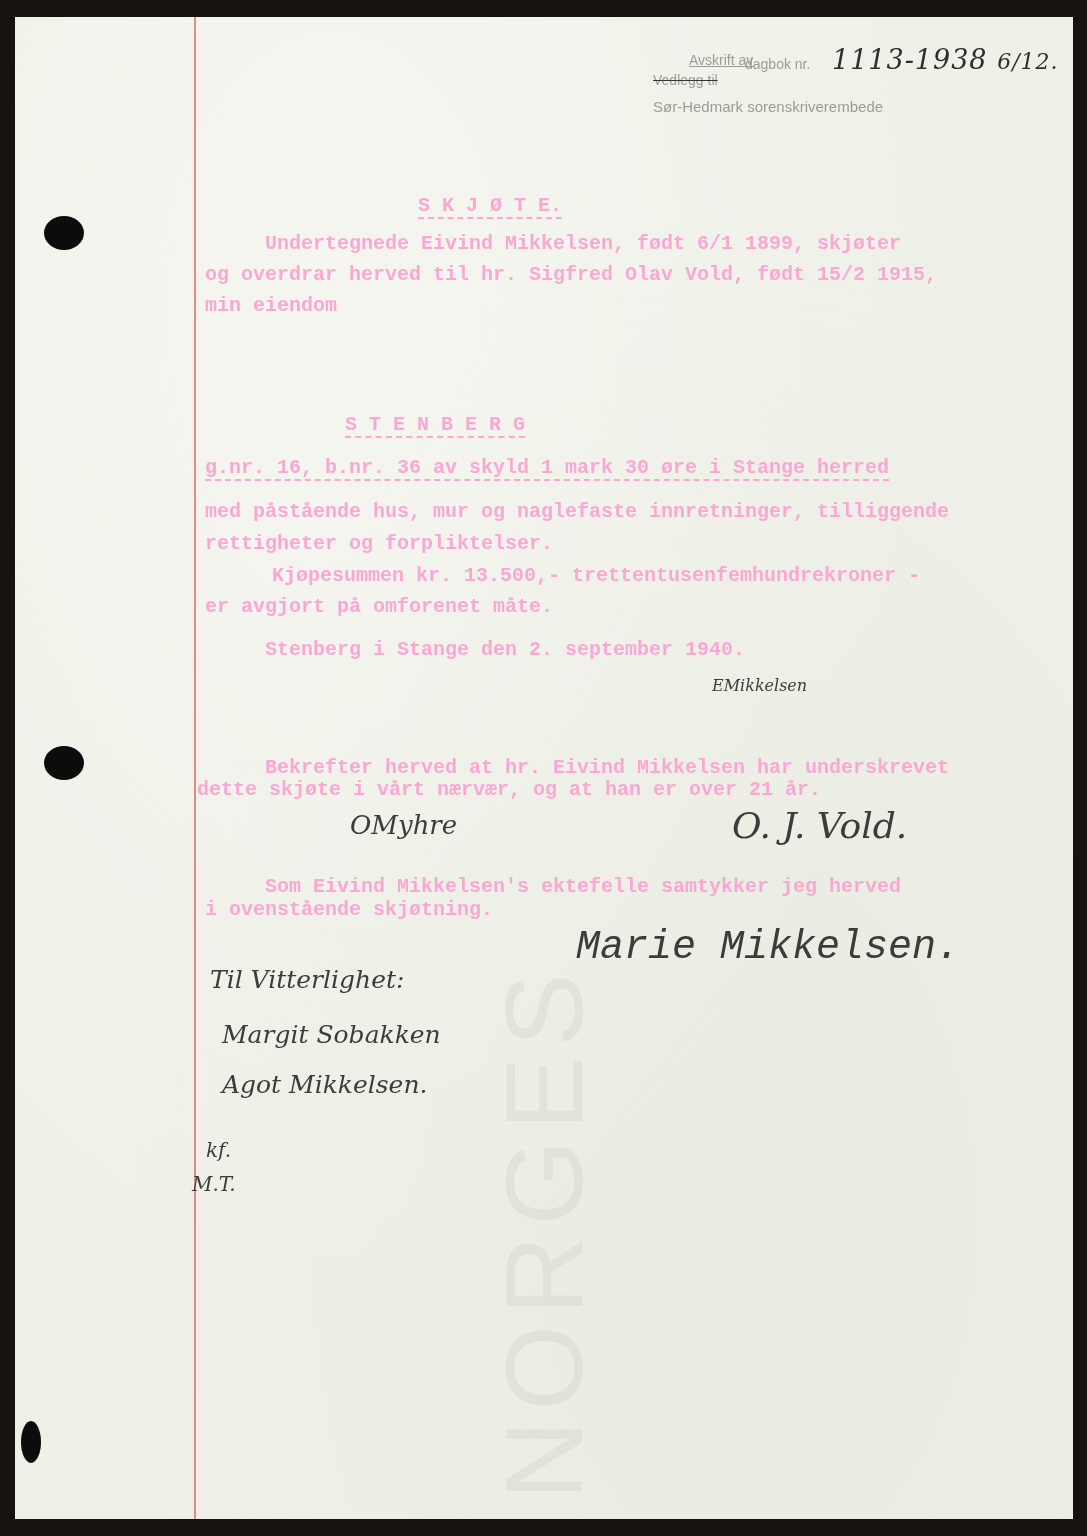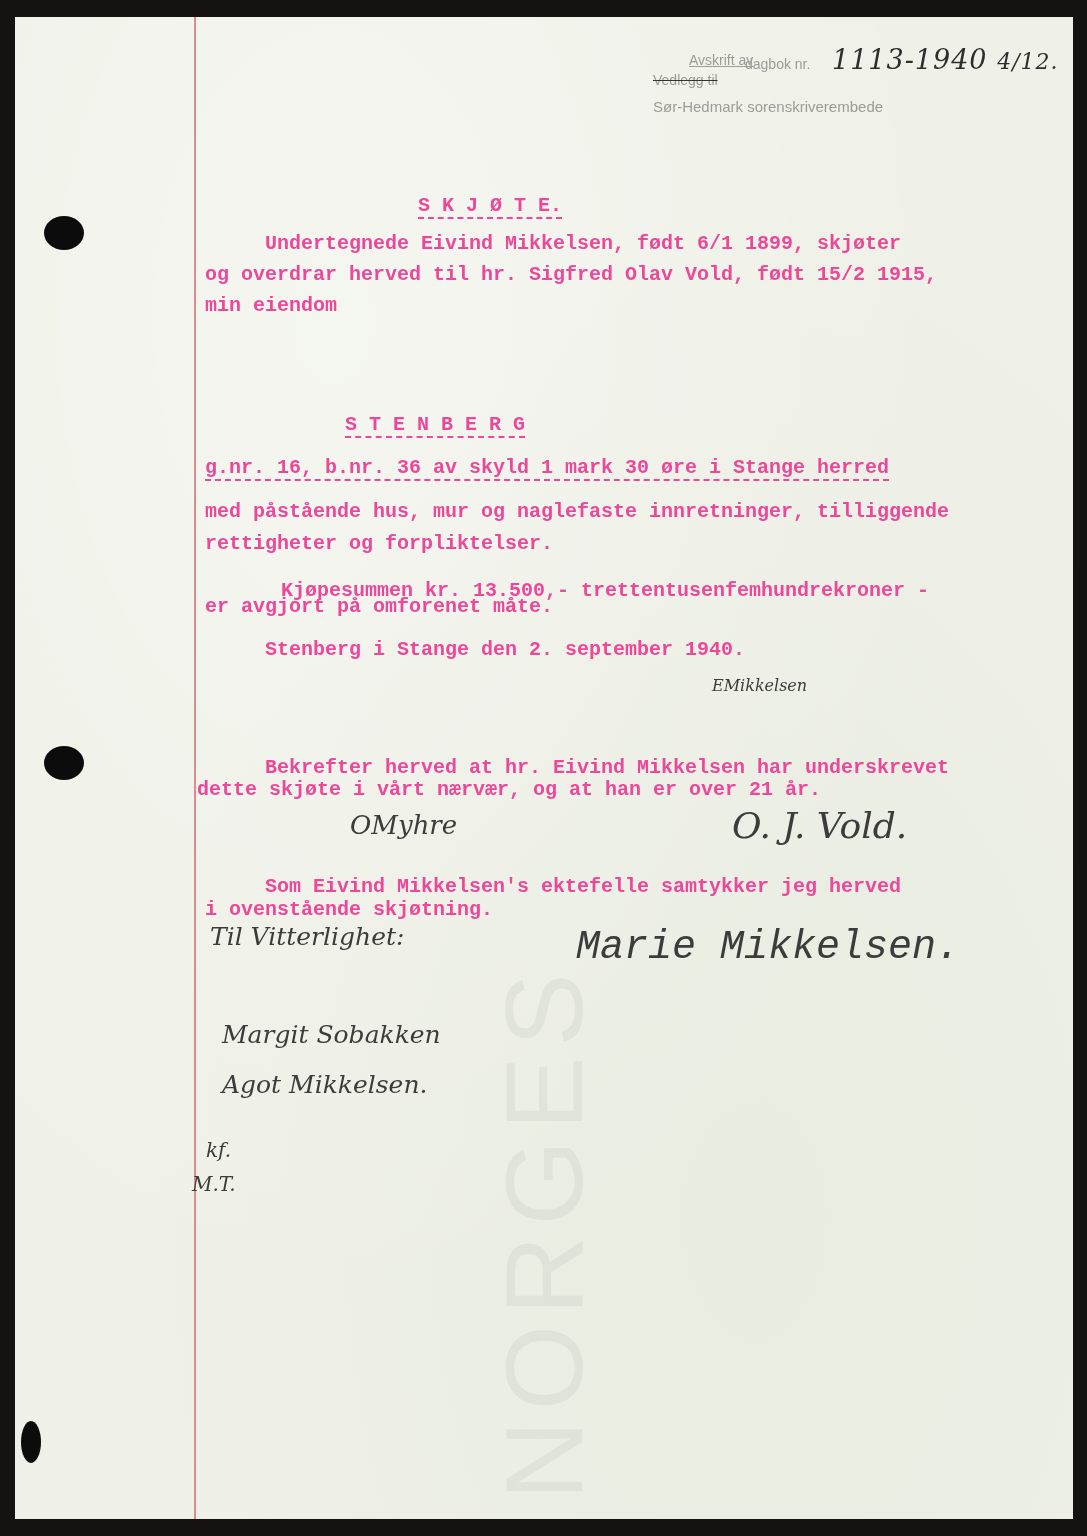--- a/index.html
+++ b/index.html
@@ -37,21 +37,21 @@
   .stamp-dagbok   { left: 745px; top: 56px; font-size: 14px; }
   .stamp-office   { left: 653px; top: 98px; font-size: 15px; }
 
   .hand {
     position: absolute; color: #3a3a3a;
     font-family: "DejaVu Serif", "Liberation Serif", serif; font-style: italic;
   }
   .hand-number { left: 832px; top: 44px; font-size: 27px; color: #2e2e2e; letter-spacing: 1px; }
 
   .typed {
-    position: absolute; color: #ec4899;
+    position: absolute; color: #f9a8d4;
     font-family: "Liberation Mono", "DejaVu Sans Mono", monospace;
     font-size: 20px; white-space: pre; font-weight: bold;
   }
   .u-dash { text-decoration: underline; text-decoration-style: dashed; text-underline-offset: 6px; }
 
   .sig { position: absolute; color: #3c3c3c; font-family: "DejaVu Serif", serif; font-style: italic; }
   .watermark {
     position: absolute; left: 480px; top: 200px; width: 120px; height: 1300px;
     color: rgba(170,175,165,0.18); font-family: "Liberation Sans", sans-serif;
     font-size: 110px; writing-mode: vertical-rl; transform: rotate(180deg);
@@ -65,47 +65,47 @@
 <div class="margin-line"></div>
 <div class="punch p1"></div>
 <div class="punch p2"></div>
 <div class="punch p3"></div>
 <div class="watermark">NORGES</div>
 
 <div class="stamp stamp-avskrift">Avskrift av</div>
 <div class="stamp stamp-vedlegg">Vedlegg til</div>
 <div class="stamp stamp-dagbok">dagbok nr.</div>
 <div class="hand hand-number">
-  <span>1113-1940</span>
-  <span style="font-size:22px;">4/12.</span>
+  <span>1113-1938</span>
+  <span style="font-size:22px;">6/12.</span>
 </div>
 <div class="stamp stamp-office">Sør-Hedmark sorenskriverembede</div>
 
 <div class="typed u-dash" style="left:418px; top:194px;">S K J Ø T E.</div>
 <div class="typed" style="left:205px; top:232px;">     Undertegnede Eivind Mikkelsen, født 6/1 1899, skjøter</div>
 <div class="typed" style="left:205px; top:263px;">og overdrar herved til hr. Sigfred Olav Vold, født 15/2 1915,</div>
 <div class="typed" style="left:205px; top:294px;">min eiendom</div>
 <div class="typed u-dash" style="left:345px; top:413px;">S T E N B E R G</div>
 <div class="typed u-dash" style="left:205px; top:456px;">g.nr. 16, b.nr. 36 av skyld 1 mark 30 øre i Stange herred</div>
 <div class="typed" style="left:205px; top:500px;">med påstående hus, mur og naglefaste innretninger, tilliggende</div>
 <div class="typed" style="left:205px; top:532px;">rettigheter og forpliktelser.</div>
-<div class="typed" style="left:221px; top:564px;margin-top:15px;">     Kjøpesummen kr. 13.500,- trettentusenfemhundrekroner -</div>
+<div class="typed" style="left:212px; top:564px;">     Kjøpesummen kr. 13.500,- trettentusenfemhundrekroner -</div>
 <div class="typed" style="left:205px; top:595px;">er avgjort på omforenet måte.</div>
 <div class="typed" style="left:205px; top:638px;">     Stenberg i Stange den 2. september 1940.</div>
 
 <div class="sig" style="left:712px; top:676px; font-size:16px;">EMikkelsen</div>
 
 <div class="typed" style="left:205px; top:756px;">     Bekrefter herved at hr. Eivind Mikkelsen har underskrevet</div>
 <div class="typed" style="left:197px; top:778px;">dette skjøte i vårt nærvær, og at han er over 21 år.</div>
 
 <div class="sig" style="left:350px; top:810px; font-size:26px;">OMyhre</div>
 <div class="sig" style="left:732px; top:805px; font-size:36px;">O. J. Vold.</div>
 
 <div class="typed" style="left:205px; top:875px;">     Som Eivind Mikkelsen's ektefelle samtykker jeg herved</div>
 <div class="typed" style="left:205px; top:898px;">i ovenstående skjøtning.</div>
 
 <div class="sig" style="left:576px; top:925px; font-size:40px;font-family:Liberation Mono, monospace;">Marie Mikkelsen.</div>
 
-<div class="sig" style="left:210px; top:922px; font-size:25px;">Til Vitterlighet:</div>
+<div class="sig" style="left:210px; top:965px; font-size:25px;">Til Vitterlighet:</div>
 <div class="sig" style="left:222px; top:1020px; font-size:25px;">Margit Sobakken</div>
 <div class="sig" style="left:222px; top:1070px; font-size:25px;">Agot Mikkelsen.</div>
 <div class="sig" style="left:206px; top:1138px; font-size:20px;">kf.</div>
 <div class="sig" style="left:192px; top:1172px; font-size:20px;">M.T.</div>
 
 </body></html>

